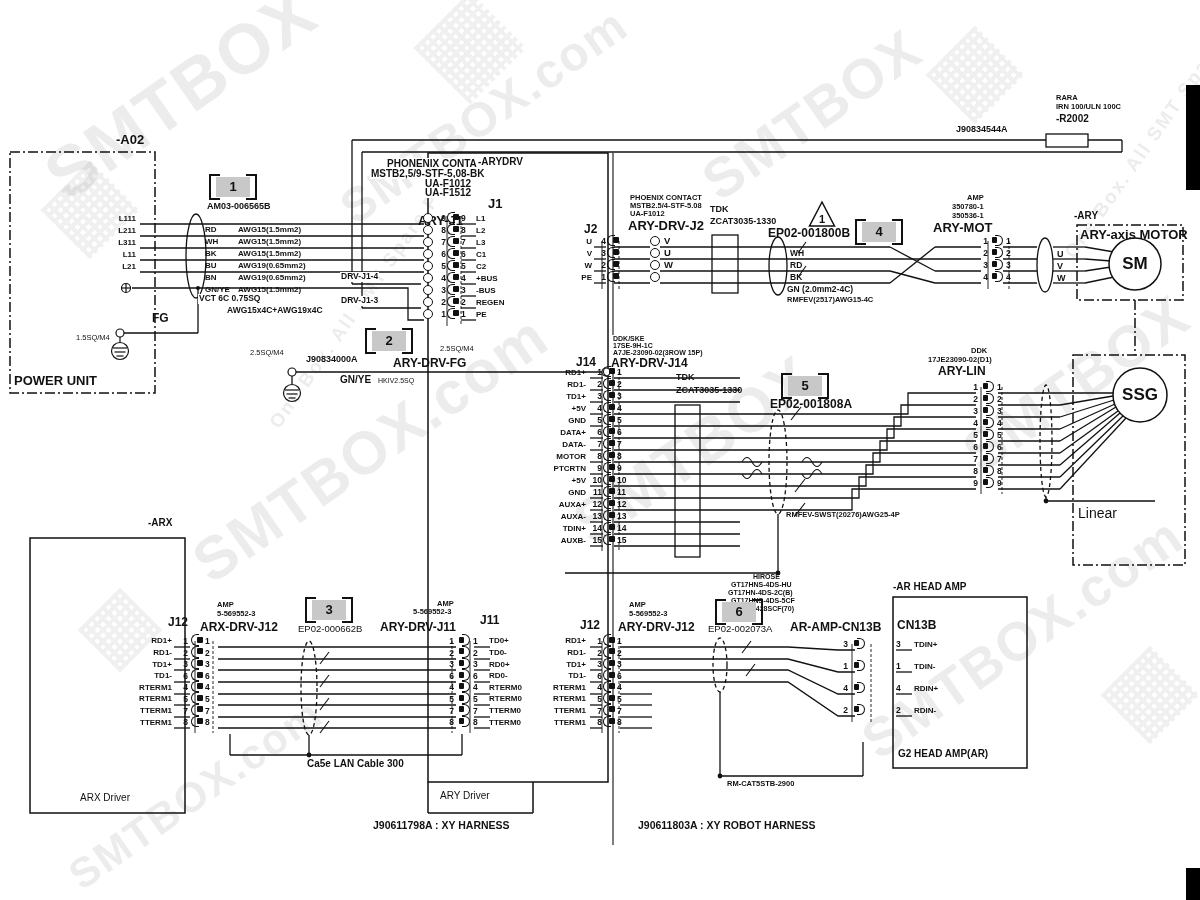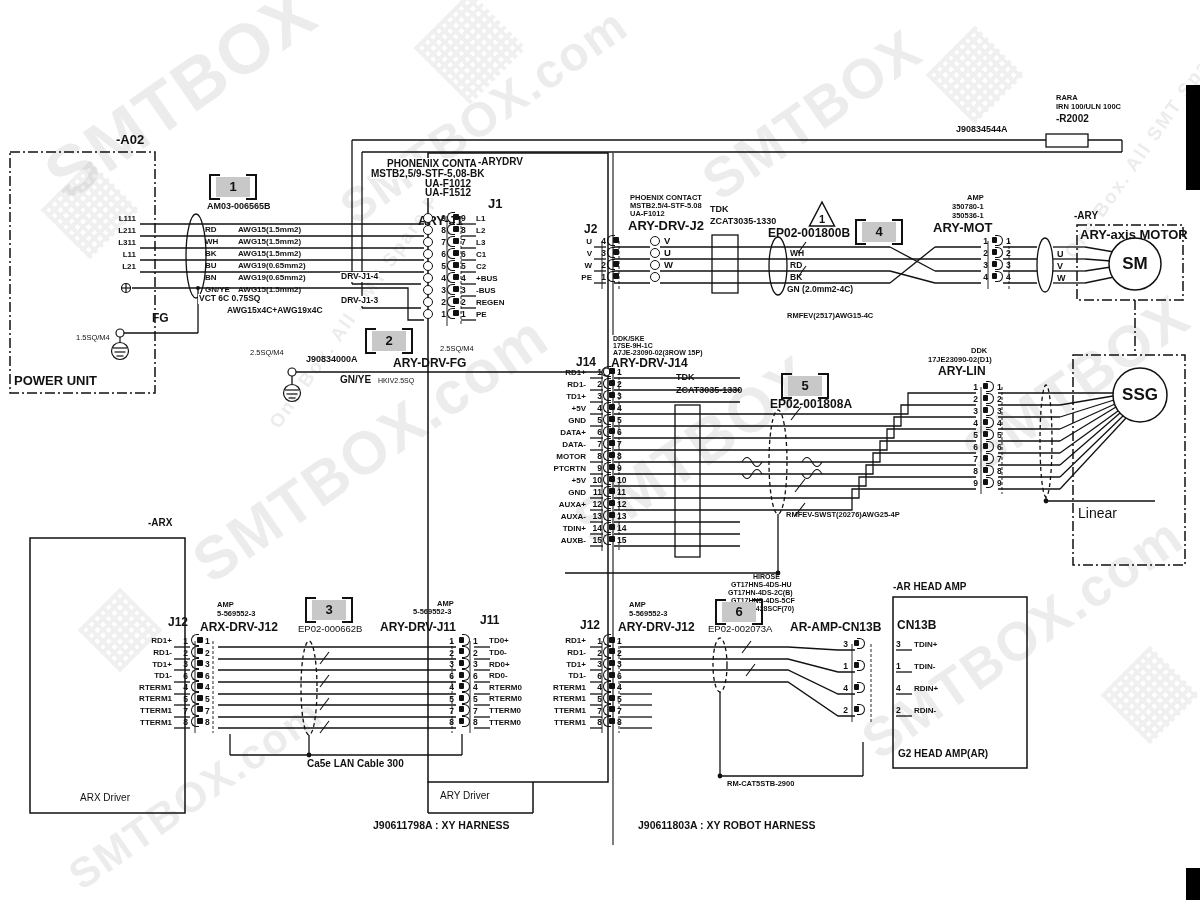--- a/index.html
+++ b/index.html
@@ -541,21 +541,21 @@
     </div>
   </div>
   <div class="lb t9 b" style="left:710px;top:204px">TDK</div>
   <div class="lb t9 b" style="left:710px;top:216px">ZCAT3035-1330</div>
   <div class="lb t12 b" style="left:768px;top:227px">EP02-001800B</div>
   <div class="callout" style="left:862px;top:222px"><span>4</span></div>
   <div class="lb t85 b" style="left:790px;top:249px">WH</div>
   <div class="lb t85 b" style="left:790px;top:261px">RD</div>
   <div class="lb t85 b" style="left:790px;top:273px">BK</div>
   <div class="lb t85 b" style="left:787px;top:285px">GN (2.0mm2-4C)</div>
-  <div class="lb t75 b" style="left:787px;top:312px">RMFEV(2517)AWG15-4C</div>
+  <div class="lb t75 b" style="left:787px;top:296px">RMFEV(2517)AWG15-4C</div>
 
   <div class="lb t75 b" style="left:967px;top:194px">AMP</div>
   <div class="lb t75 b" style="left:952px;top:203px">350780-1</div>
   <div class="lb t75 b" style="left:952px;top:212px">350536-1</div>
   <div class="lb t13 b" style="left:933px;top:221px">ARY-MOT</div>
   <div class="conn" id="mot" style="left:976px;top:235px">
     <div class="crow">
       <span class="num a">1</span>
       <span class="pinR"></span>
       <span class="num bcol">1</span>

